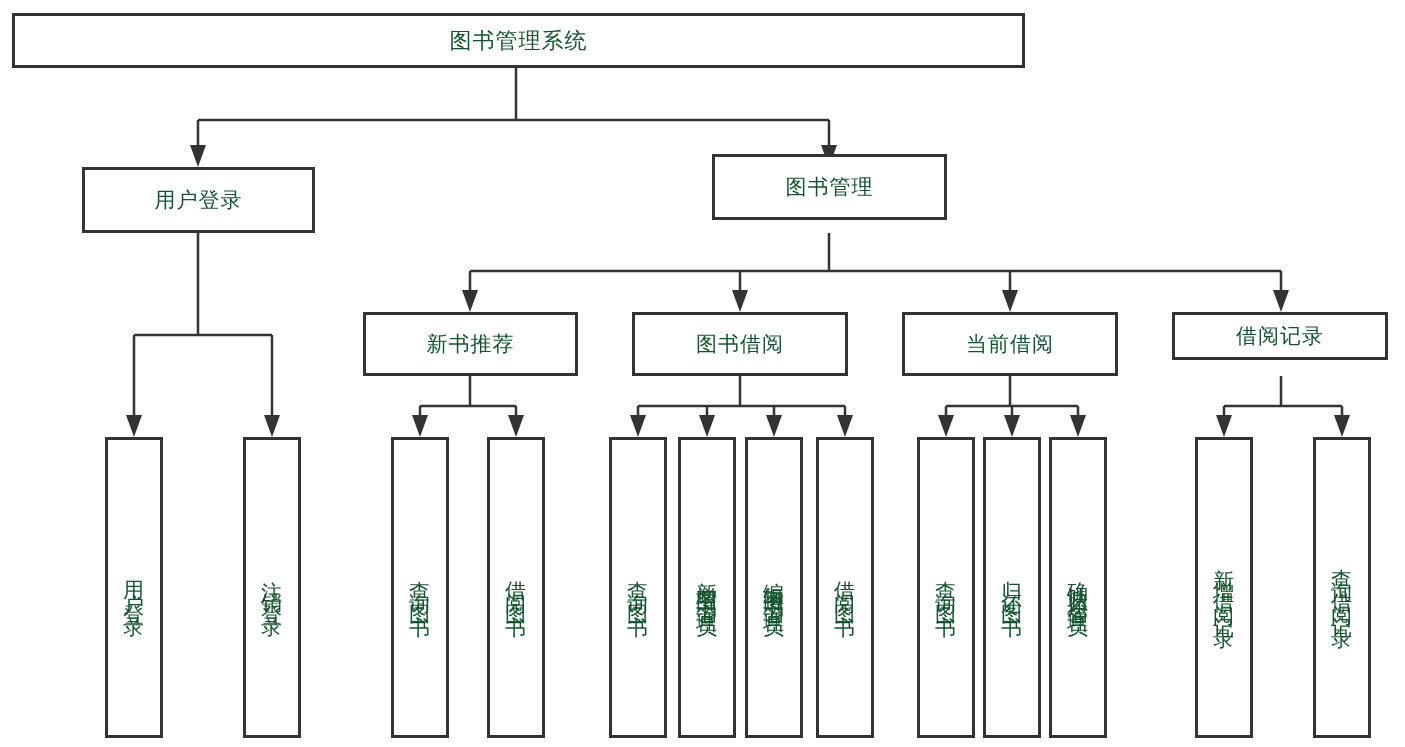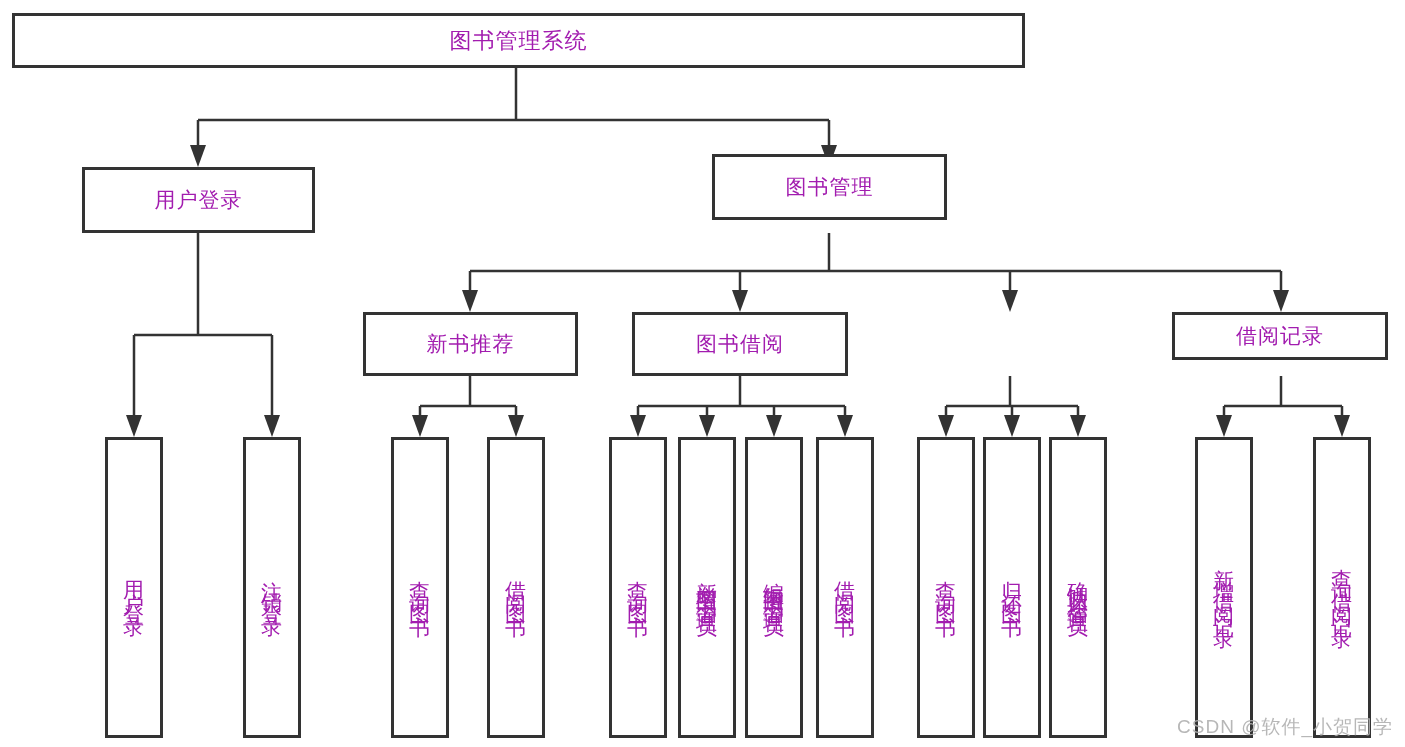--- a/index.html
+++ b/index.html
@@ -17,21 +17,21 @@
     width: 1405px; height: 747px;
   }
   .node {
     position: absolute;
     box-sizing: border-box;
     border: 3px solid #333333;
     background: #ffffff;
     display: flex;
     align-items: center;
     justify-content: center;
-    color: #a21caf;
+    color: #14532d;
     font-size: 21px;
     letter-spacing: 1px;
     white-space: nowrap;
   }
   .node-title { font-size: 22px; }
   .node-v {
     writing-mode: vertical-rl;
     text-orientation: mixed;
     letter-spacing: 12px;
     white-space: normal;
@@ -136,20 +136,23 @@
   <div class="node" style="left:712px; top:154px; width:235px; height:66px;">
     <span>图书管理</span>
   </div>
 
   <div class="node" style="left:363px; top:312px; width:215px; height:64px;">
     <span>新书推荐</span>
   </div>
   <div class="node" style="left:632px; top:312px; width:216px; height:64px;">
     <span>图书借阅</span>
   </div>
+  <div class="node" style="left:902px; top:312px; width:216px; height:64px;">
+    <span>当前借阅</span>
+  </div>
   <div class="node" style="left:1172px; top:312px; width:216px; height:48px;">
     <span>借阅记录</span>
   </div>
 
   <div class="node node-v" style="left:105px; top:437px; width:58px; height:301px;">
     <span>用户登录</span>
   </div>
   <div class="node node-v" style="left:243px; top:437px; width:58px; height:301px;">
     <span>注销登录</span>
   </div>
@@ -184,15 +187,14 @@
     <span>确认归还（管理员）</span>
   </div>
 
   <div class="node node-v" style="left:1195px; top:437px; width:58px; height:301px;">
     <span>新增借阅记录</span>
   </div>
   <div class="node node-v" style="left:1313px; top:437px; width:58px; height:301px;">
     <span>查询借阅记录</span>
   </div>
 
-  <div class="watermark">CSDN @软件_小贺同学</div>
 
 </div>
 
 </body></html>

